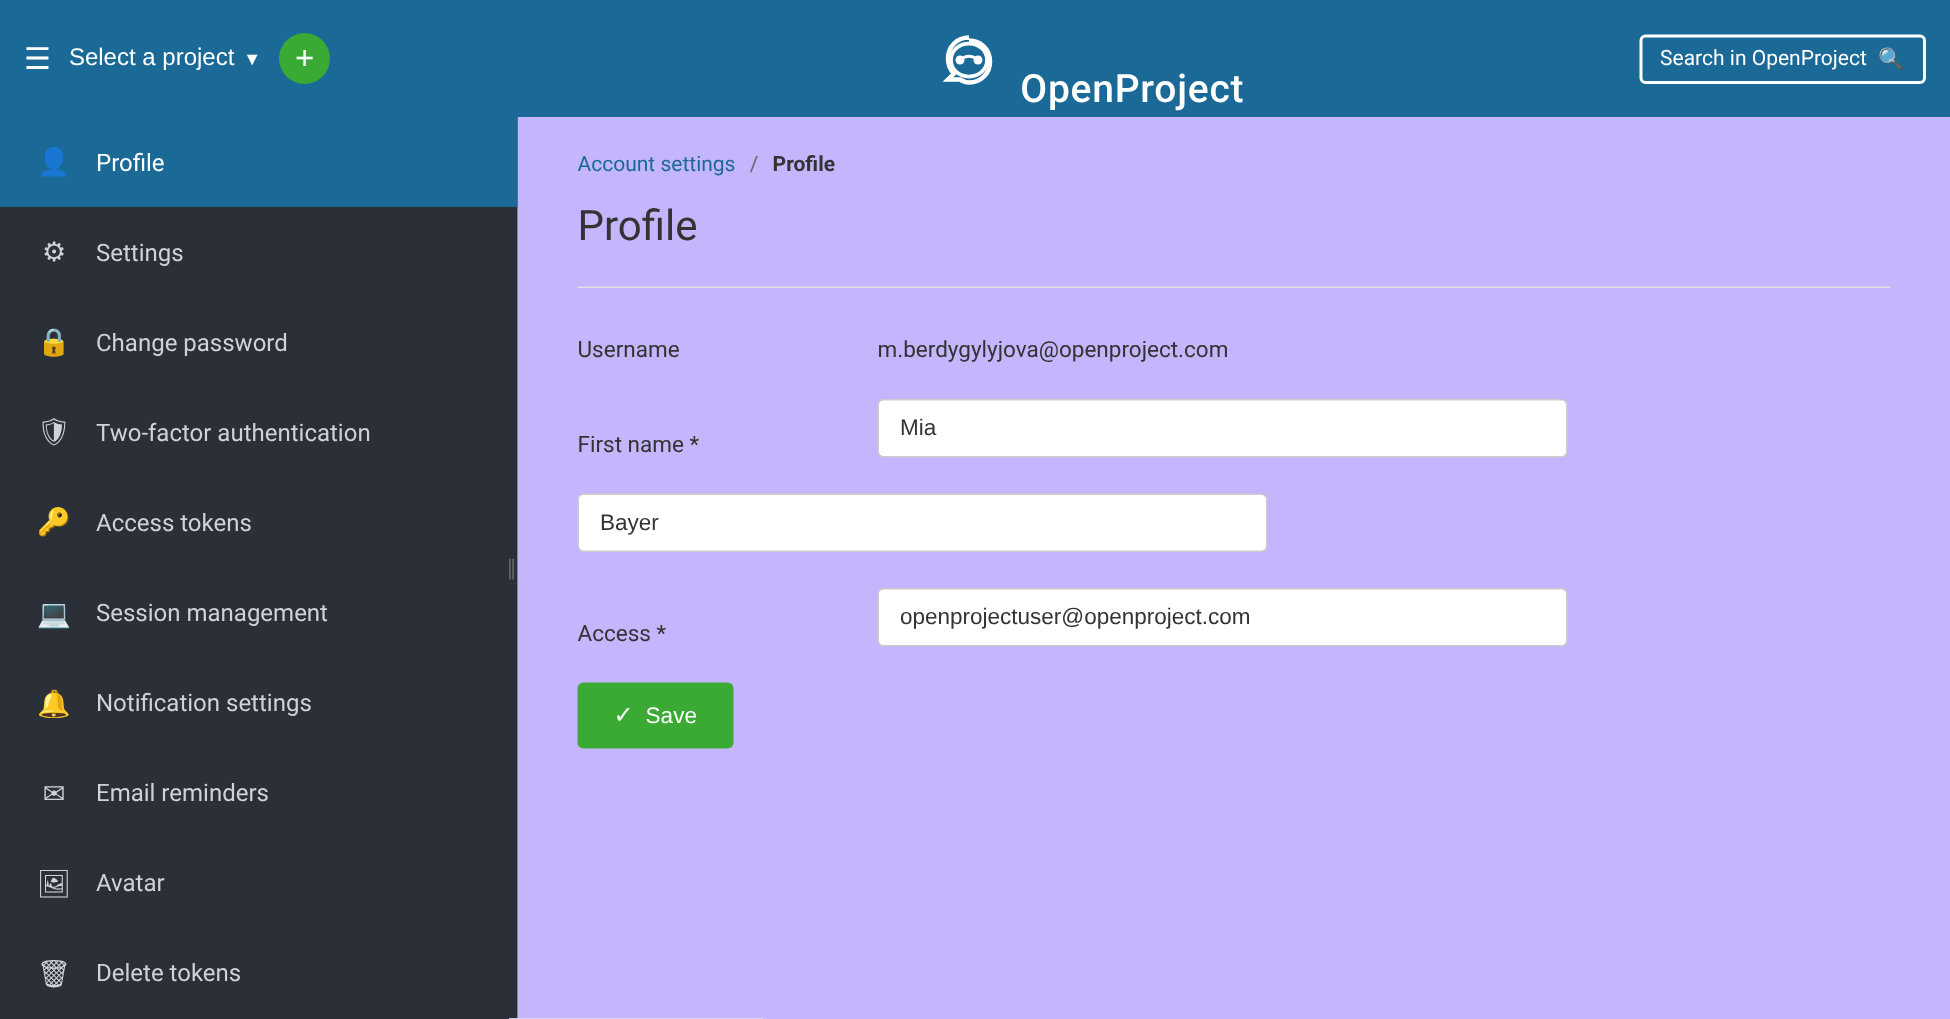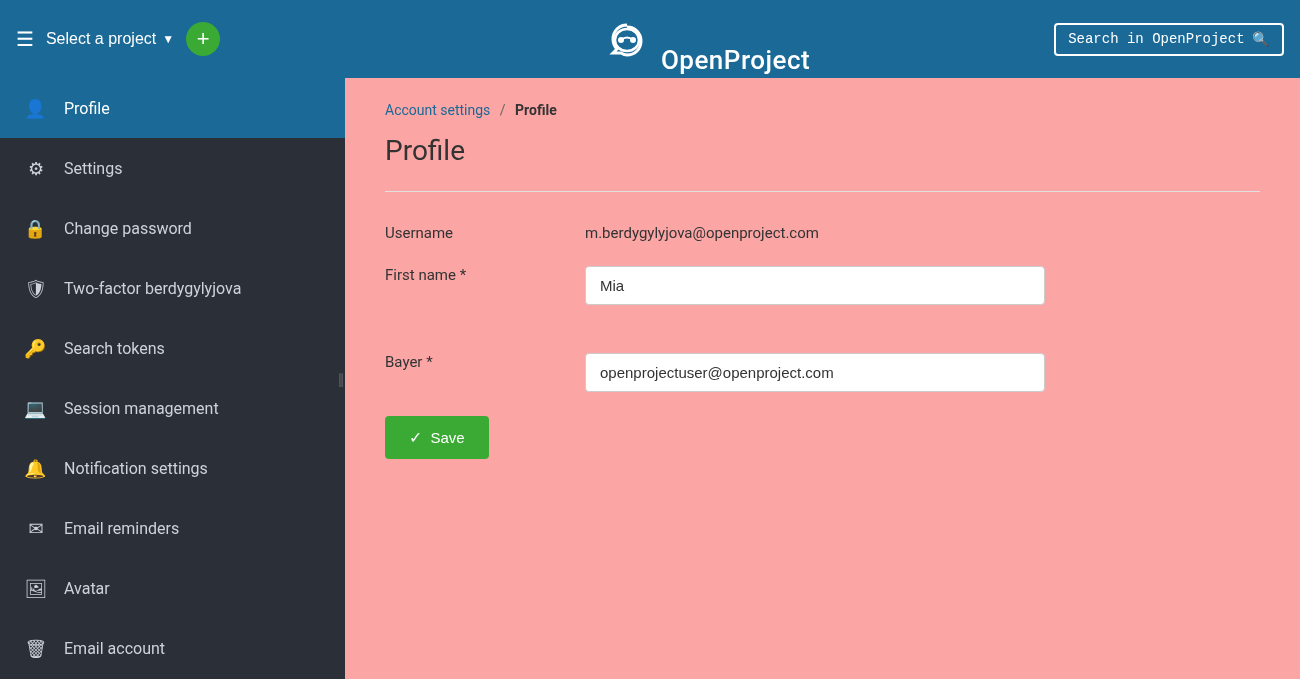--- a/index.html
+++ b/index.html
@@ -63,21 +63,20 @@
     .logo-text {
       color: white;
       font-size: 26px;
       font-weight: 500;
       letter-spacing: 0.5px;
       margin-top: 42px;
     }
     .topbar-right {
       display: flex;
       align-items: center;
-      font-family: Liberation Mono, monospace;
     }
     .search-box {
       display: flex;
       align-items: center;
       border: 2px solid white;
       border-radius: 4px;
       padding: 6px 12px;
       gap: 8px;
       cursor: pointer;
     }
@@ -141,21 +140,21 @@
       align-items: center;
       justify-content: center;
       color: #666;
       font-size: 14px;
       cursor: col-resize;
     }
 
     
     .content {
       flex: 1;
-      background: #fca5a5;
+      background: #c4b5fd;
       padding: 24px 40px;
       overflow-y: auto;
     }
     .breadcrumb {
       font-size: 14px;
       color: #666;
       margin-bottom: 16px;
     }
     .breadcrumb a {
       color: #1a6997;
@@ -178,21 +177,21 @@
     .divider {
       height: 1px;
       background: #e0e0e0;
       margin-bottom: 32px;
     }
     .form-section {
       max-width: 800px;
     }
     .form-row {
       display: flex;
-      align-items: flex-start;
+      align-items: flex-end;
       margin-bottom: 24px;
     }
     .form-label {
       width: 200px;
       font-size: 15px;
       color: #333;
       flex-shrink: 0;
     }
     .form-value {
       font-size: 15px;
@@ -276,26 +275,26 @@
       <span class="item-label">Settings</span>
     </div>
 
     <div class="sidebar-item">
       <span class="item-icon">🔒</span>
       <span class="item-label">Change password</span>
     </div>
 
     <div class="sidebar-item">
       <span class="item-icon">🛡</span>
-      <span class="item-label">Two-factor berdygylyjova</span>
+      <span class="item-label">Two-factor authentication</span>
     </div>
 
     <div class="sidebar-item">
       <span class="item-icon">🔑</span>
-      <span class="item-label">Search tokens</span>
+      <span class="item-label">Access tokens</span>
     </div>
 
     <div class="sidebar-item">
       <span class="item-icon">💻</span>
       <span class="item-label">Session management</span>
     </div>
 
     <div class="sidebar-item">
       <span class="item-icon">🔔</span>
       <span class="item-label">Notification settings</span>
@@ -306,21 +305,21 @@
       <span class="item-label">Email reminders</span>
     </div>
 
     <div class="sidebar-item">
       <span class="item-icon">🖼</span>
       <span class="item-label">Avatar</span>
     </div>
 
     <div class="sidebar-item">
       <span class="item-icon">🗑</span>
-      <span class="item-label">Email account</span>
+      <span class="item-label">Delete tokens</span>
     </div>
 
     <div class="sidebar-resize-handle">∥</div>
   </div>
 
   <div class="content">
 
     <div class="breadcrumb">
       <a href="#">Account settings</a>
       <span class="sep">/</span>
@@ -337,24 +336,25 @@
         <span class="form-label">Username</span>
         <span class="form-value">m.berdygylyjova@openproject.com</span>
       </div>
 
       <div class="form-row">
         <span class="form-label">First name *</span>
         <input class="form-input" type="text" value="Mia" style="">
       </div>
 
       <div class="form-row">
+        <input class="form-input" type="text" value="Bayer" style="">
       </div>
 
       <div class="form-row">
-        <span class="form-label">Bayer *</span>
+        <span class="form-label">Access *</span>
         <input class="form-input" type="email" value="openprojectuser@openproject.com" style="">
       </div>
 
       <button class="save-btn">
         <span class="check-icon">✓</span>
         <span>Save</span>
       </button>
 
     </div>
   </div>

